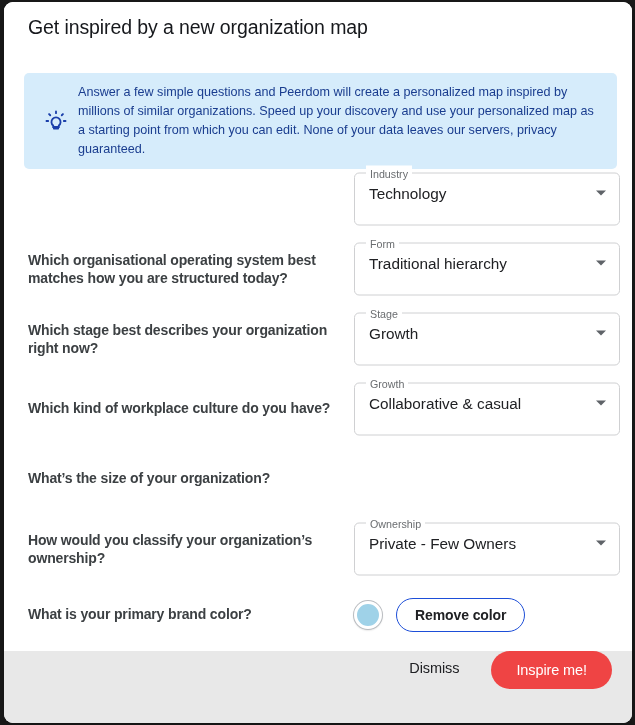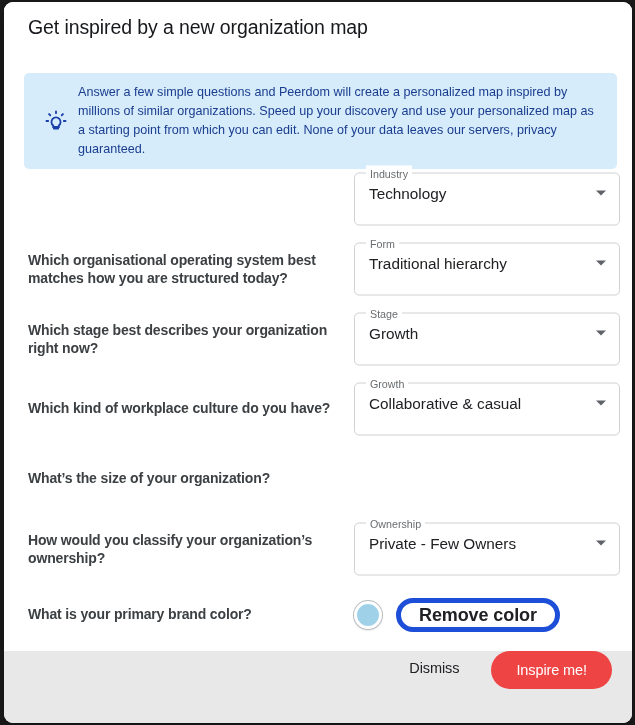--- a/index.html
+++ b/index.html
@@ -171,25 +171,25 @@
     height: 28px;
     border-radius: 50%;
     background: #9fd2e8;
     border: 3px solid #ffffff;
     box-shadow: 0 0 0 1px #b9bcc0, 0 1px 2px rgba(0,0,0,0.25);
     cursor: pointer;
   }
   .remove-btn {
     height: 34px;
     padding: 0 18px;
-    border: 5px solid #1d4ed8;
+    border: 1px solid #1d4ed8;
     border-radius: 18px;
     background: #ffffff;
     font-family: "Liberation Sans", sans-serif;
-    font-size: 18px;
+    font-size: 14px;
     font-weight: bold;
     color: #202124;
     letter-spacing: -0.1px;
     cursor: pointer;
     display: flex;
     align-items: center;
   }
 
   
   .footer {

